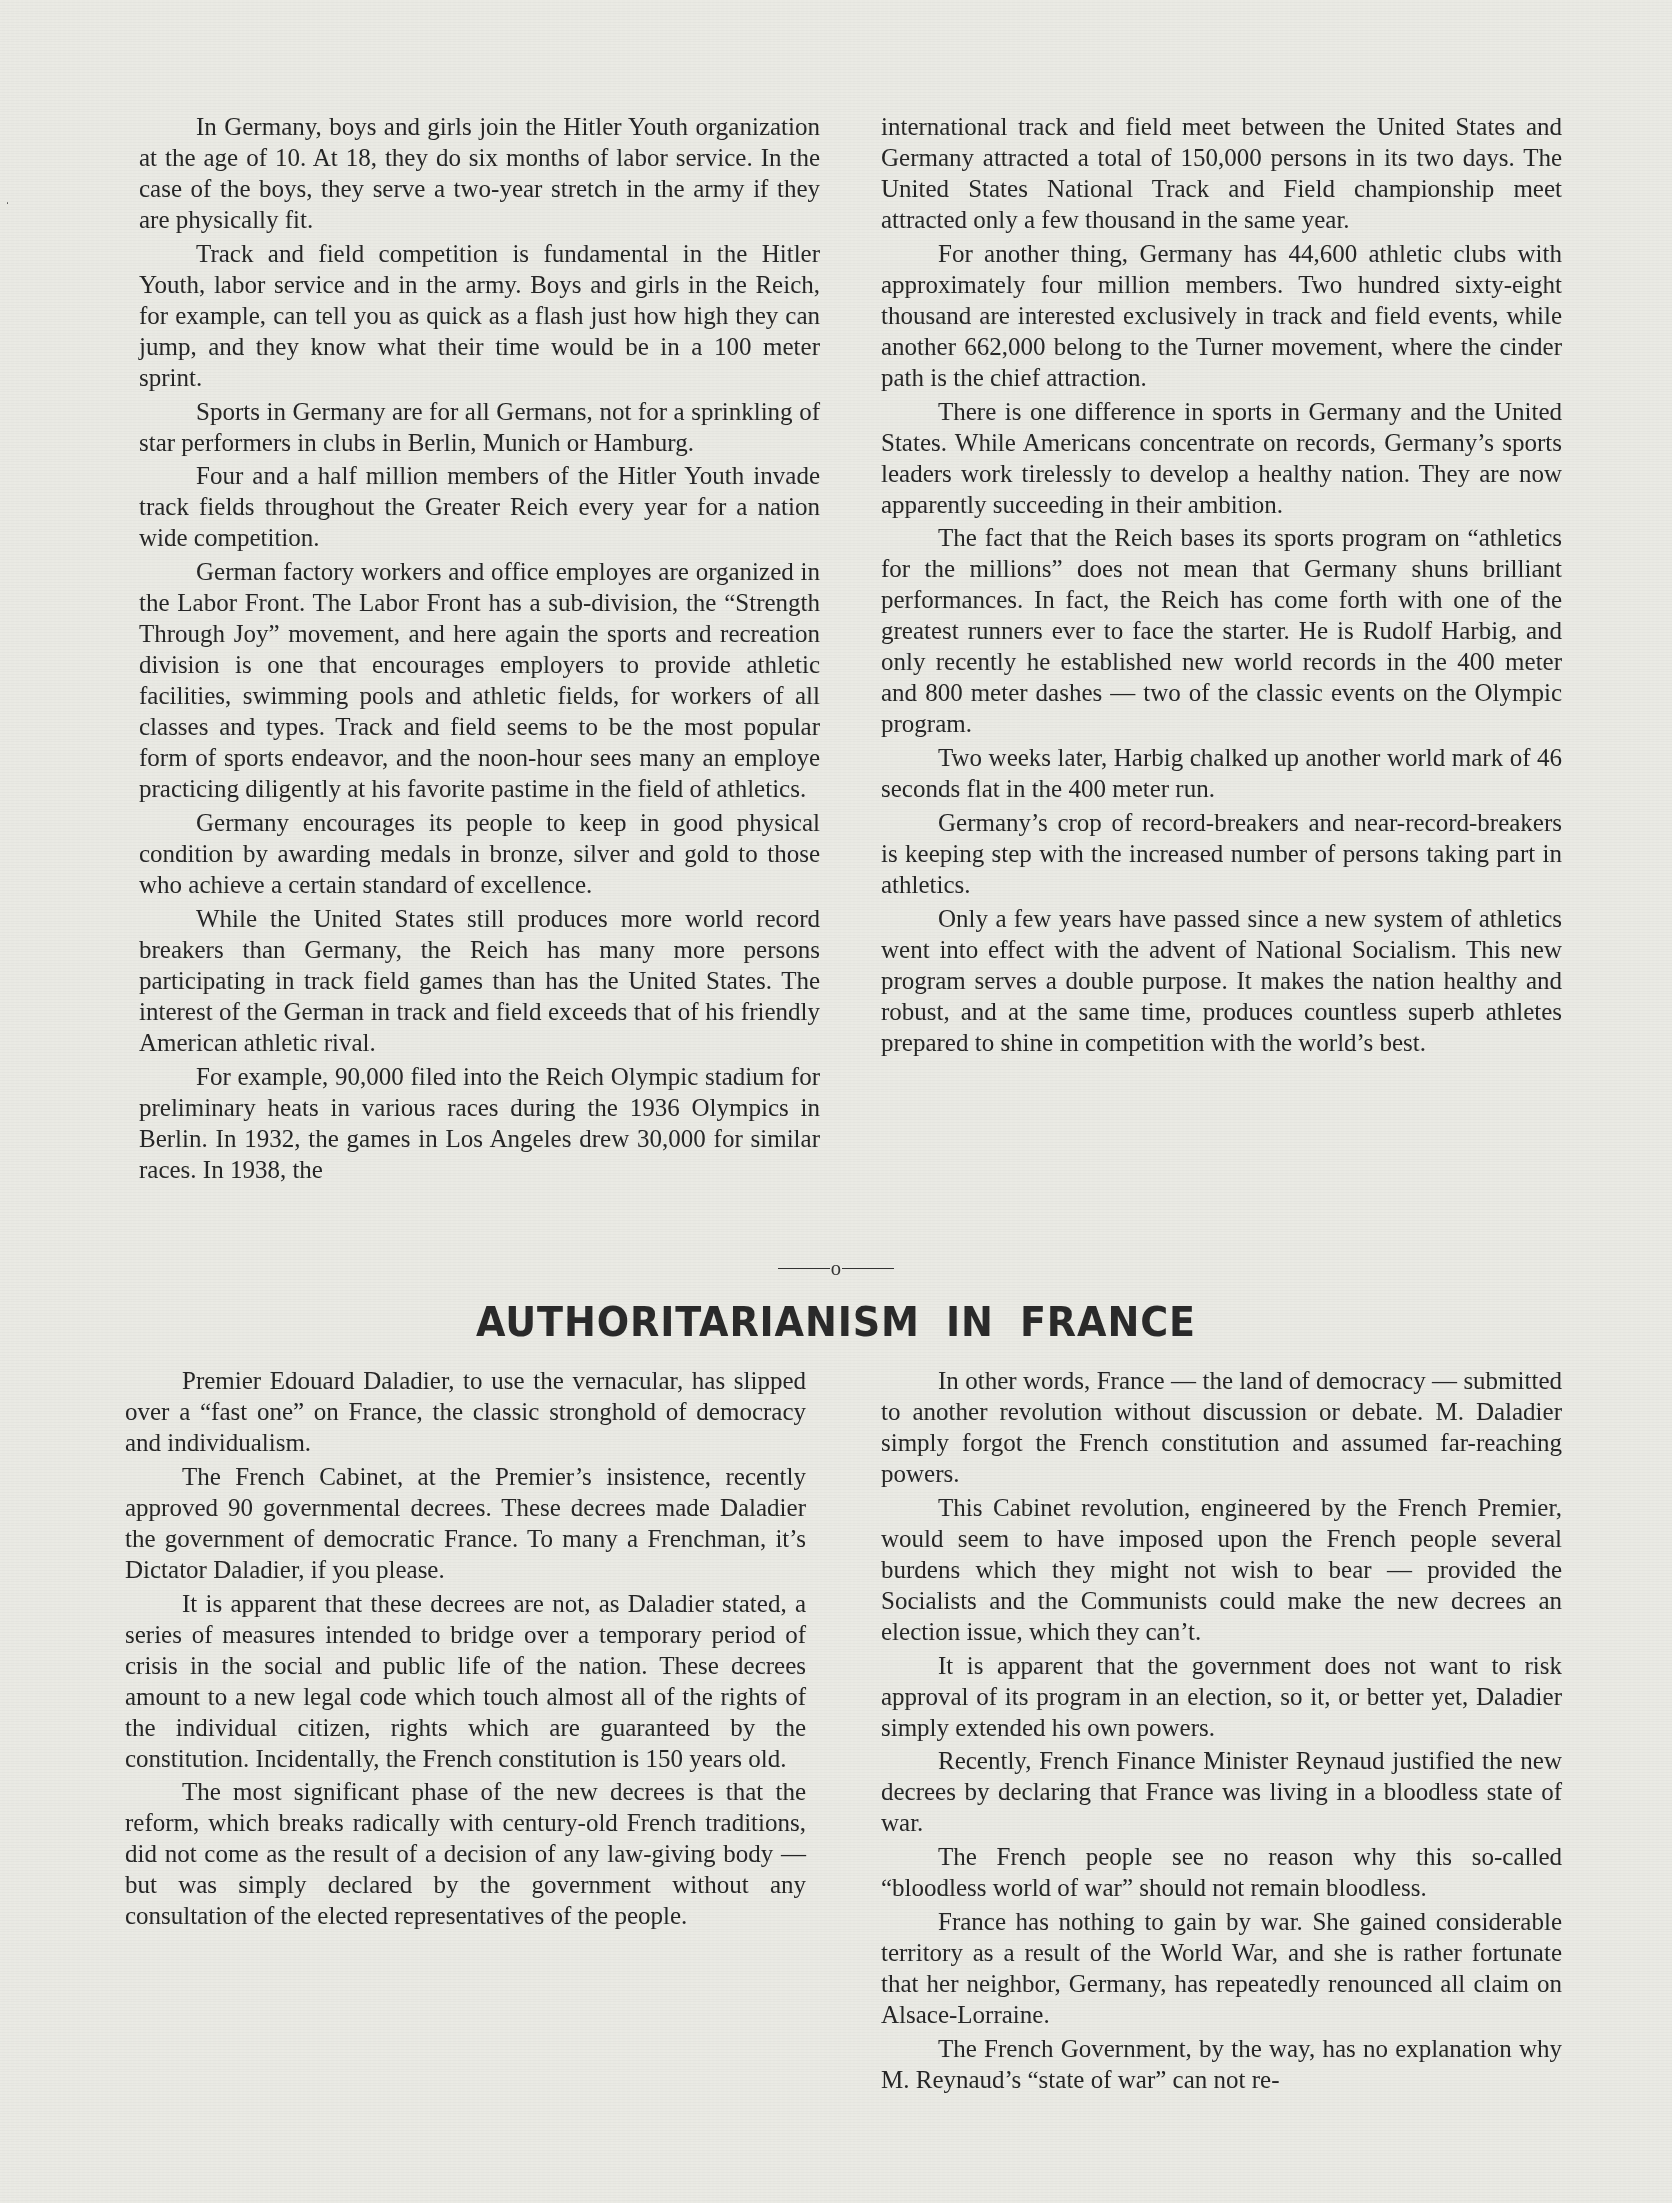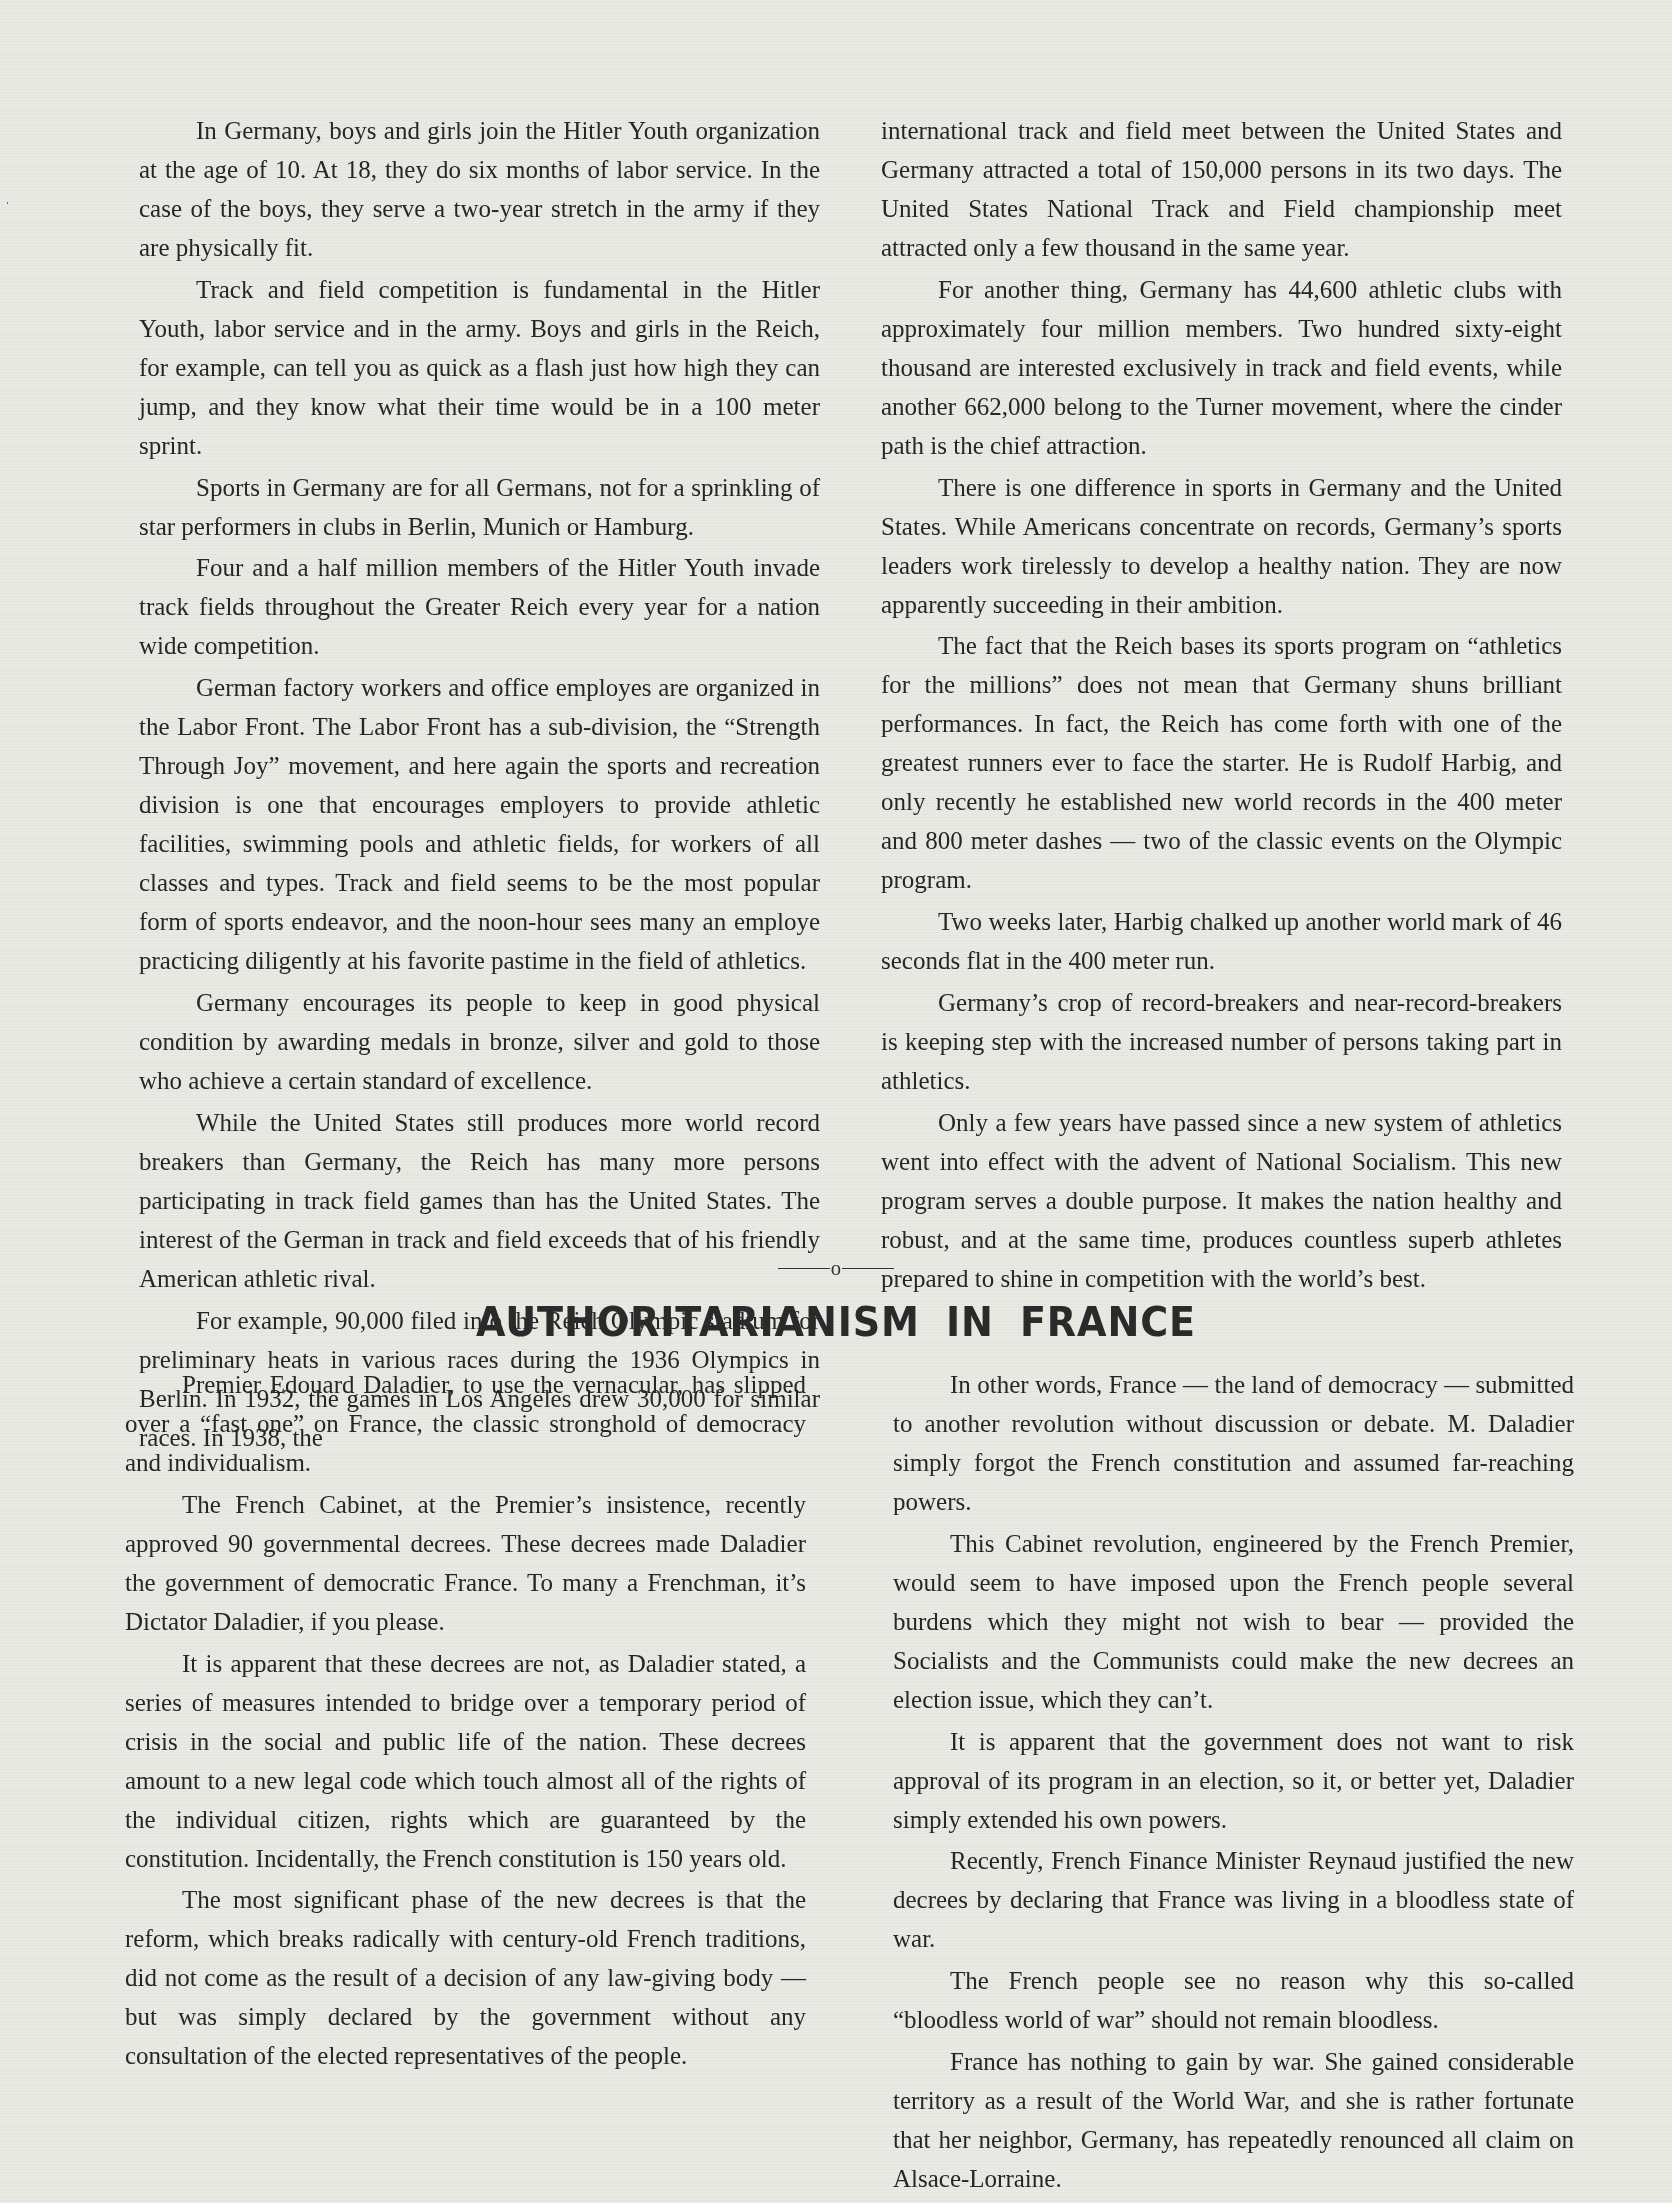--- a/index.html
+++ b/index.html
@@ -16,34 +16,34 @@
       position: absolute; inset: 0;
       background-image:
         repeating-linear-gradient(0deg, rgba(0,0,0,0.018) 0px, rgba(0,0,0,0.018) 0.9px, transparent 0.9px, transparent 2.8px),
         repeating-linear-gradient(90deg, rgba(255,255,255,0.05) 0px, rgba(255,255,255,0.05) 1.9px, transparent 1.9px, transparent 4.7px);
       pointer-events: none;
     }
     .col {
       position: absolute;
       width: 681px;
       font-size: 25px;
-      line-height: 39px;
+      line-height: 31px;
       text-align: justify;
       text-align-last: left;
       hyphens: none;
     }
     .col p {
       margin: 0 0 2.8px 0;
       text-indent: 57px;
     }
     .col p.noindent { text-indent: 0; }
     #germany-left  { left: 139px; top: 111px; }
     #germany-right { left: 881px; top: 111px; }
     #france-left   { left: 125px; top: 1365px; }
-    #france-right  { left: 881px; top: 1365px; margin-left: 12px; }
+    #france-right  { left: 881px; top: 1365px; }
 
     .separator {
       position: absolute;
       left: 0; right: 0;
       top: 1255px;
       text-align: center;
       font-size: 20.6px;
       letter-spacing: 0;
       color: #333;
     }

